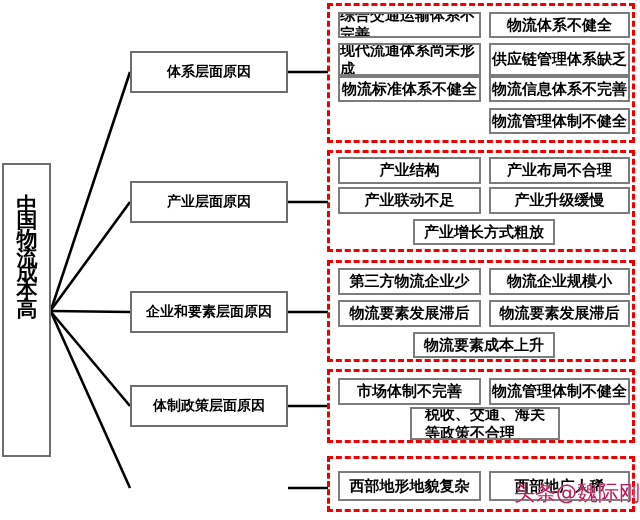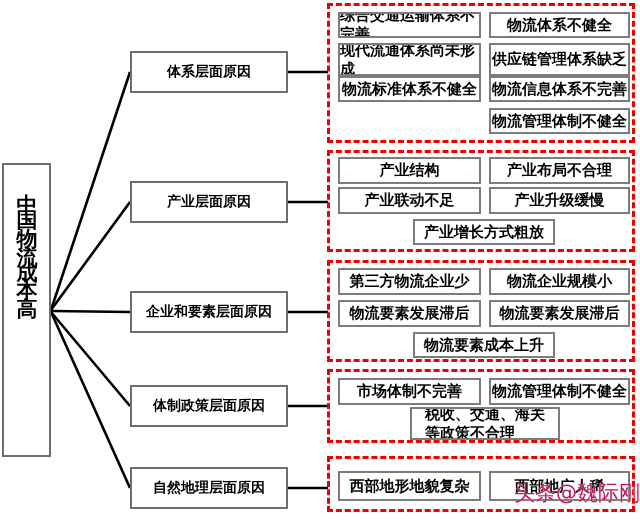--- a/index.html
+++ b/index.html
@@ -87,23 +87,20 @@
   </div>
   <div class="cat cat2">
     <span>产业层面原因</span>
   </div>
   <div class="cat cat3">
     <span>企业和要素层面原因</span>
   </div>
   <div class="cat cat4">
     <span>体制政策层面原因</span>
   </div>
-  <div class="cat cat5">
-    <span>自然地理层面原因</span>
-  </div>
 
   <div class="grp grp1">
     <div class="leaf colL g1r1">综合交通运输体系不完善</div>
     <div class="leaf colR g1r1">物流体系不健全</div>
     <div class="leaf colL g1r2">现代流通体系尚未形成</div>
     <div class="leaf colR g1r2">供应链管理体系缺乏</div>
     <div class="leaf colL g1r3">物流标准体系不健全</div>
     <div class="leaf colR g1r3">物流信息体系不完善</div>
     <div class="leaf colR g1r4">物流管理体制不健全</div>
   </div>

